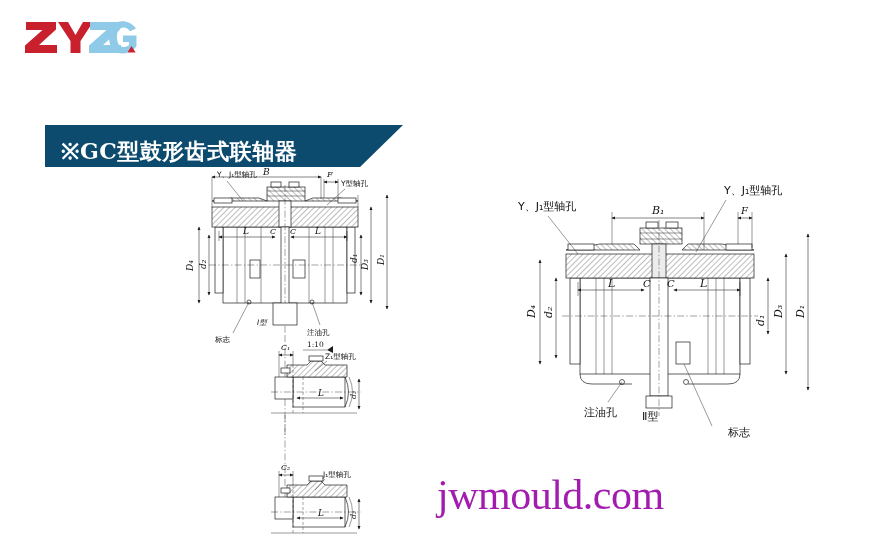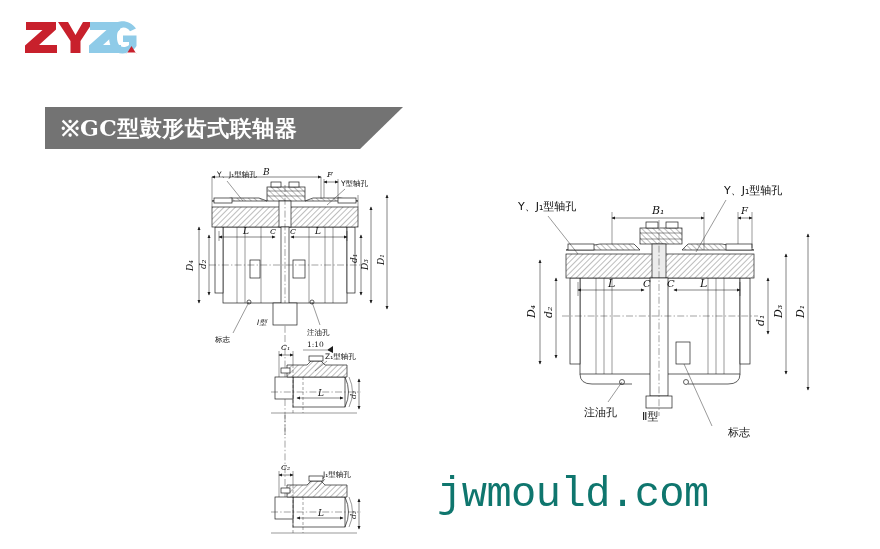--- a/index.html
+++ b/index.html
@@ -21,48 +21,48 @@
     left: 24px;
     top: 16px;
     width: 115px;
     height: 42px;
   }
 
   
   #title-banner {
     position: absolute;
     left: 45px;
-    top: 107px;
+    top: 125px;
     width: 358px;
     height: 42px;
-    background: #737373;
+    background: #0c4a6e;
     -webkit-clip-path: polygon(0 0, 100% 0, 88% 100%, 0 100%);
     clip-path: polygon(0 0, 100% 0, 88% 100%, 0 100%);
     display: flex;
-    align-items: center;
+    align-items: flex-end;
   }
   #title-text {
     color: #ffffff;
     font-family: "DejaVu Serif", "Liberation Serif", serif;
     font-size: 22px;
     font-weight: bold;
     letter-spacing: 0.5px;
     padding-left: 16px;
     white-space: nowrap;
   }
 
   
   #watermark {
     position: absolute;
     left: 437px;
     top: 474px;
-    font-family: Liberation Mono, monospace;
+    font-family: Liberation Serif, serif;
     font-size: 42px;
     font-weight: 300;
-    color: #0f766e;
+    color: #a21caf;
     letter-spacing: -0.5px;
     line-height: 1;
   }
 
   
   .drawing {
     position: absolute;
   }
   #drawing-left  { left: 175px; top: 165px; width: 232px; height: 385px; }
   #drawing-right { left: 500px; top: 178px; width: 348px; height: 272px; }

